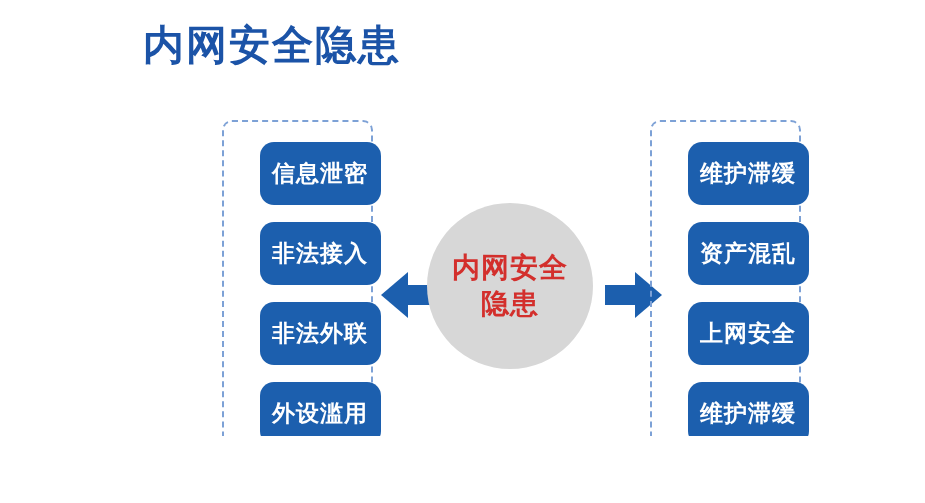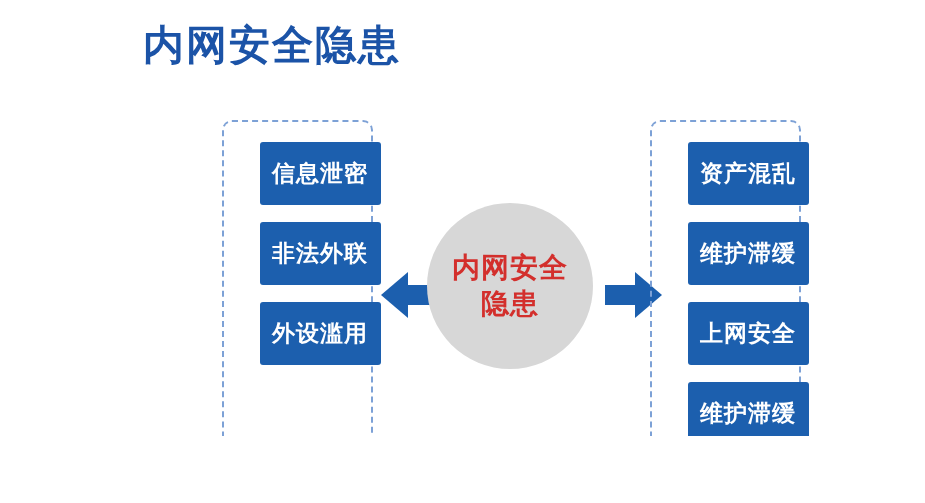--- a/index.html
+++ b/index.html
@@ -19,21 +19,21 @@
     position:absolute;top:120px;width:151px;height:358px;
     border:2px dashed #7da1d6;border-radius:10px;
     box-sizing:border-box;
     display:flex;flex-direction:column;align-items:center;
     padding-top:20px;gap:17px;
   }
   .group.left{left:222px;}
   .group.right{left:650px;}
   .pill{
     width:121px;height:63px;flex:0 0 63px;
-    background:#1c5fae;border-radius:3px;
+    background:#1c5fae;border-radius:14px;
     display:flex;align-items:center;justify-content:center;
     color:#ffffff;font-size:23px;font-weight:bold;
     letter-spacing:1px;
     margin-left:45px;
   }
   .center-circle{
     position:absolute;left:427px;top:203px;
     width:166px;height:166px;border-radius:50%;
     background:#d7d7d7;
     display:flex;align-items:center;justify-content:center;
@@ -76,20 +76,23 @@
 
 <div class="canvas">
 
   <div class="page-title">内网安全隐患</div>
 
   <div class="group left">
     <div class="pill">
       <span>信息泄密</span>
     </div>
     <div class="pill">
+      <span>非法接入</span>
+    </div>
+    <div class="pill">
       <span>非法外联</span>
     </div>
     <div class="pill">
       <span>外设滥用</span>
     </div>
   </div>
 
   <div class="arrow arrow-left">
     <span class="head"></span>
     <span class="shaft"></span>
@@ -102,24 +105,24 @@
     </div>
   </div>
 
   <div class="arrow arrow-right">
     <span class="shaft"></span>
     <span class="head"></span>
   </div>
 
   <div class="group right">
     <div class="pill">
-      <span>资产混乱</span>
+      <span>维护滞缓</span>
     </div>
     <div class="pill">
-      <span>维护滞缓</span>
+      <span>资产混乱</span>
     </div>
     <div class="pill">
       <span>上网安全</span>
     </div>
     <div class="pill">
       <span>维护滞缓</span>
     </div>
   </div>
 
   <div class="bottom-strip"></div>

